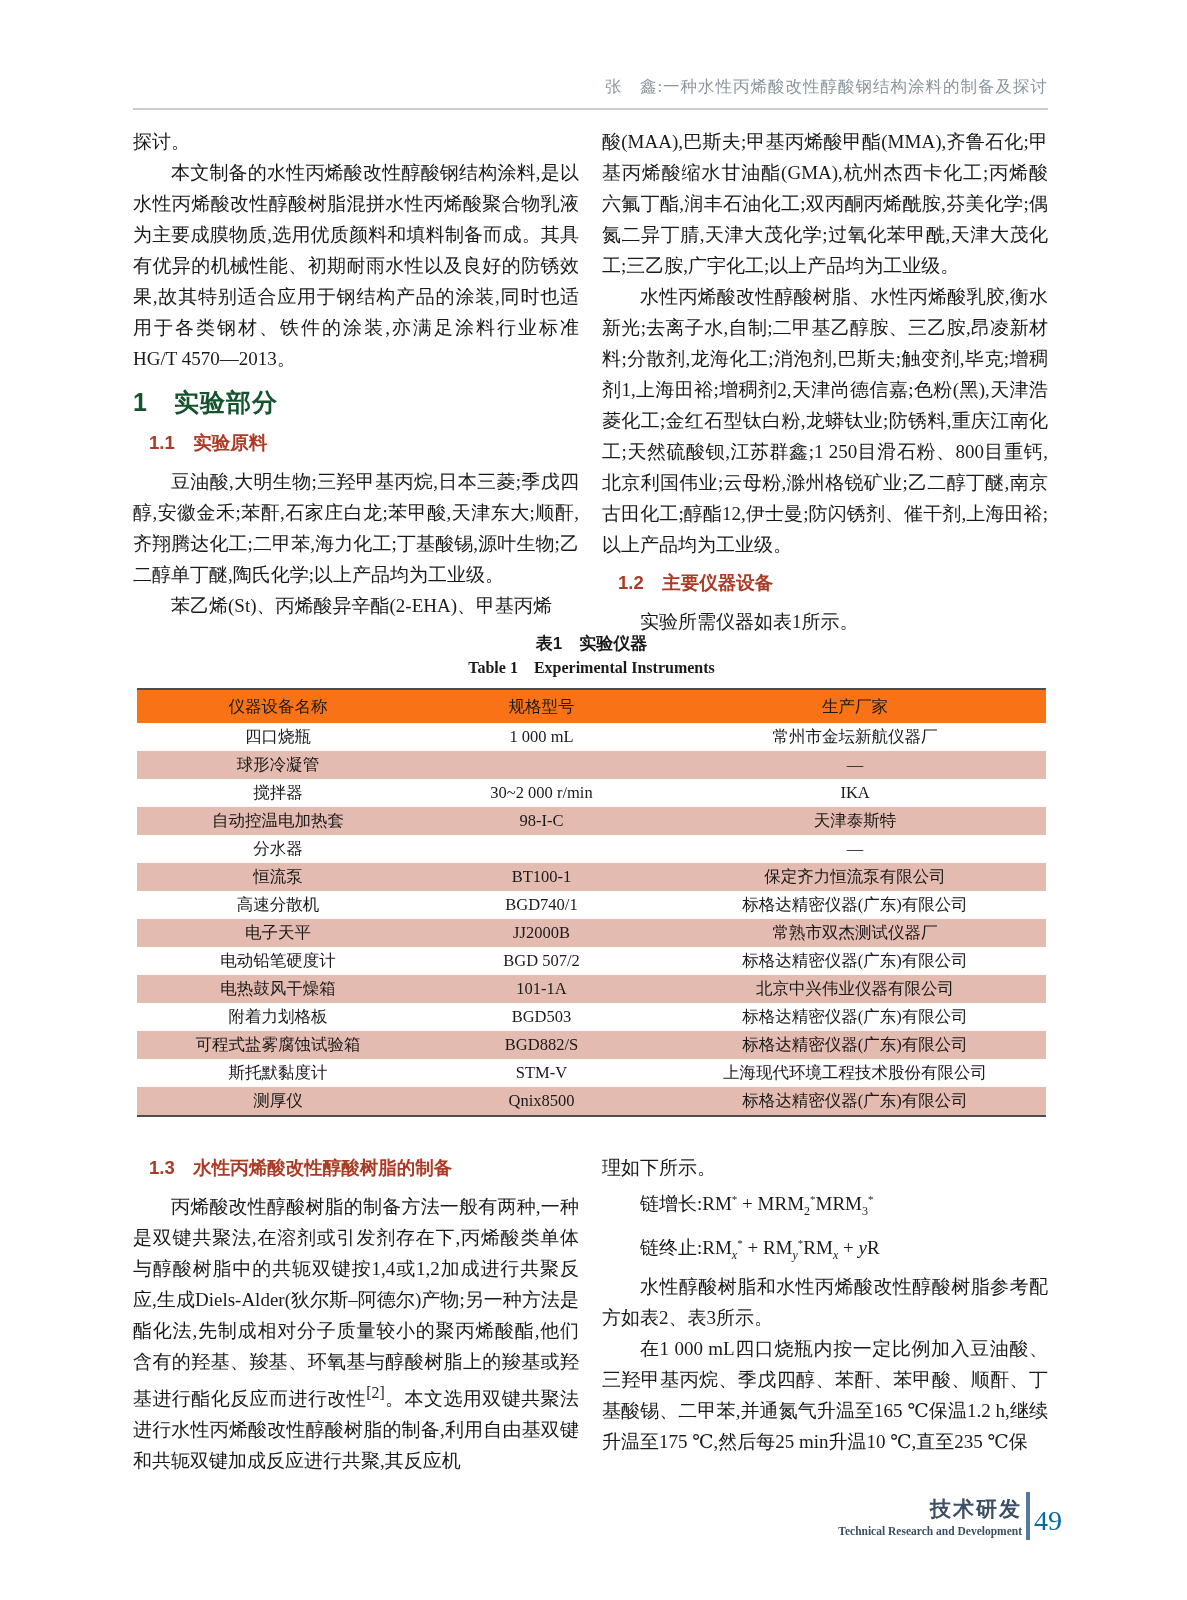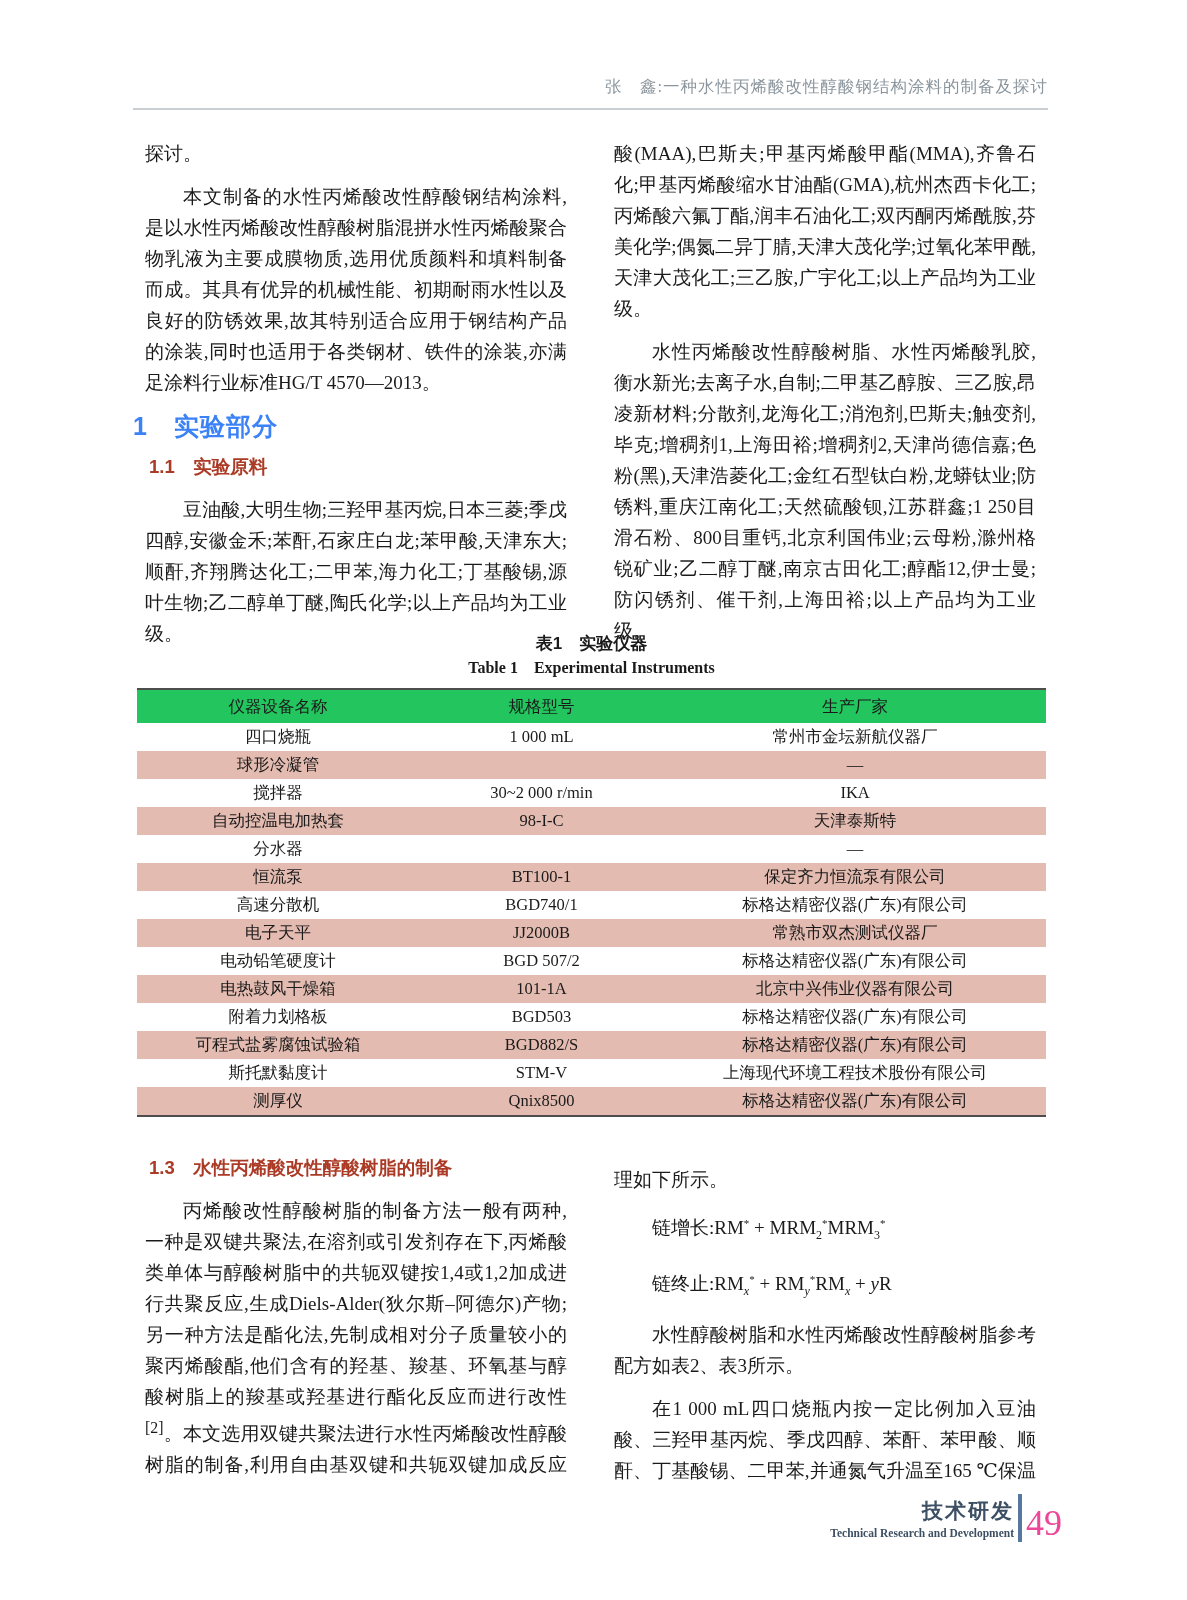--- a/index.html
+++ b/index.html
@@ -14,25 +14,25 @@
     position:absolute; left:133px; right:139px; top:76px;
     text-align:right; font-size:16.5px; color:#8b959d;
     padding-bottom:10px; border-bottom:2px solid #c9ced3;
     letter-spacing:1px;
   }
   
   .cols { position:absolute; left:133px; width:915px; display:flex; gap:23px; }
   .cols-top { top:126px; height:524px; overflow:hidden; }
   .cols-bottom { top:1152px; height:330px; overflow:hidden; }
   .col { width:446px; font-size:19px; line-height:31px; }
-  .col p { margin:12px; text-align:justify; text-justify:inter-ideograph; }
+  .col p { margin:0; text-align:justify; text-justify:inter-ideograph; }
   .indent { text-indent:2em; }
   h1.sec {
     font-family:"Liberation Sans","DejaVu Sans",sans-serif;
-    font-size:25px; color:#3b82f6; margin:13px 0 9px 0; font-weight:bold;
+    font-size:25px; color:#14532d; margin:13px 0 9px 0; font-weight:bold;
     letter-spacing:1px;
   }
   h2.sec {
     font-family:"Liberation Sans","DejaVu Sans",sans-serif;
     font-size:18.5px; color:#ab3b26; margin:7px 0 8px 16px; font-weight:bold;
   }
   
   .table-block { position:absolute; left:137px; width:909px; top:632px; }
   .tbl-title-zh {
     font-family:"Liberation Sans","DejaVu Sans",sans-serif;
@@ -40,37 +40,37 @@
   }
   .tbl-title-en {
     font-weight:bold; font-size:16px; text-align:center; margin:3px 0 9px 0;
   }
   table.inst { border-collapse:collapse; width:100%; table-layout:fixed;
     border-top:2px solid #4d4d4d; border-bottom:2px solid #4d4d4d; }
   table.inst th, table.inst td {
     font-size:16.5px; font-weight:normal; height:28px; padding:0;
     text-align:center; overflow:hidden; white-space:nowrap;
   }
-  table.inst thead th { background:#22c55e; height:33px; }
+  table.inst thead th { background:#f97316; height:33px; }
   table.inst tbody tr:nth-child(even) td { background:#e3bbb0; }
   td.c-name { text-align:left; padding-left:24px; }
   .w-name { width:31%; } .w-spec { width:27%; } .w-mfr { width:42%; }
   
   .formula { margin:0; text-indent:2em; line-height:32px; }
   .formula sup { font-size:11px; }
   .formula sub { font-size:12px; }
   
   .footer { position:absolute; top:1492px; right:125px; display:flex; align-items:center; gap:4px; }
   .footer .zh {
     font-family:"Liberation Sans","DejaVu Sans",sans-serif;
     font-weight:bold; font-size:21px; color:#3c4f63; letter-spacing:2px; text-align:right;
   }
   .footer .en { font-weight:bold; font-size:11.5px; color:#3c4f63; text-align:left; margin-top:2px; }
   .footer .bar { width:4px; height:48px; background:#56779e; }
-  .footer .pageno { font-size:36px; color:#ec4899; padding-top:10px; }
+  .footer .pageno { font-size:28px; color:#0369a1; padding-top:10px; }
 </style>
 </head>
 <body>
 
 <div class="page">
 
   <div class="running-head">张　鑫:一种水性丙烯酸改性醇酸钢结构涂料的制备及探讨</div>
 
   <div class="cols cols-top">
     <div class="col">

